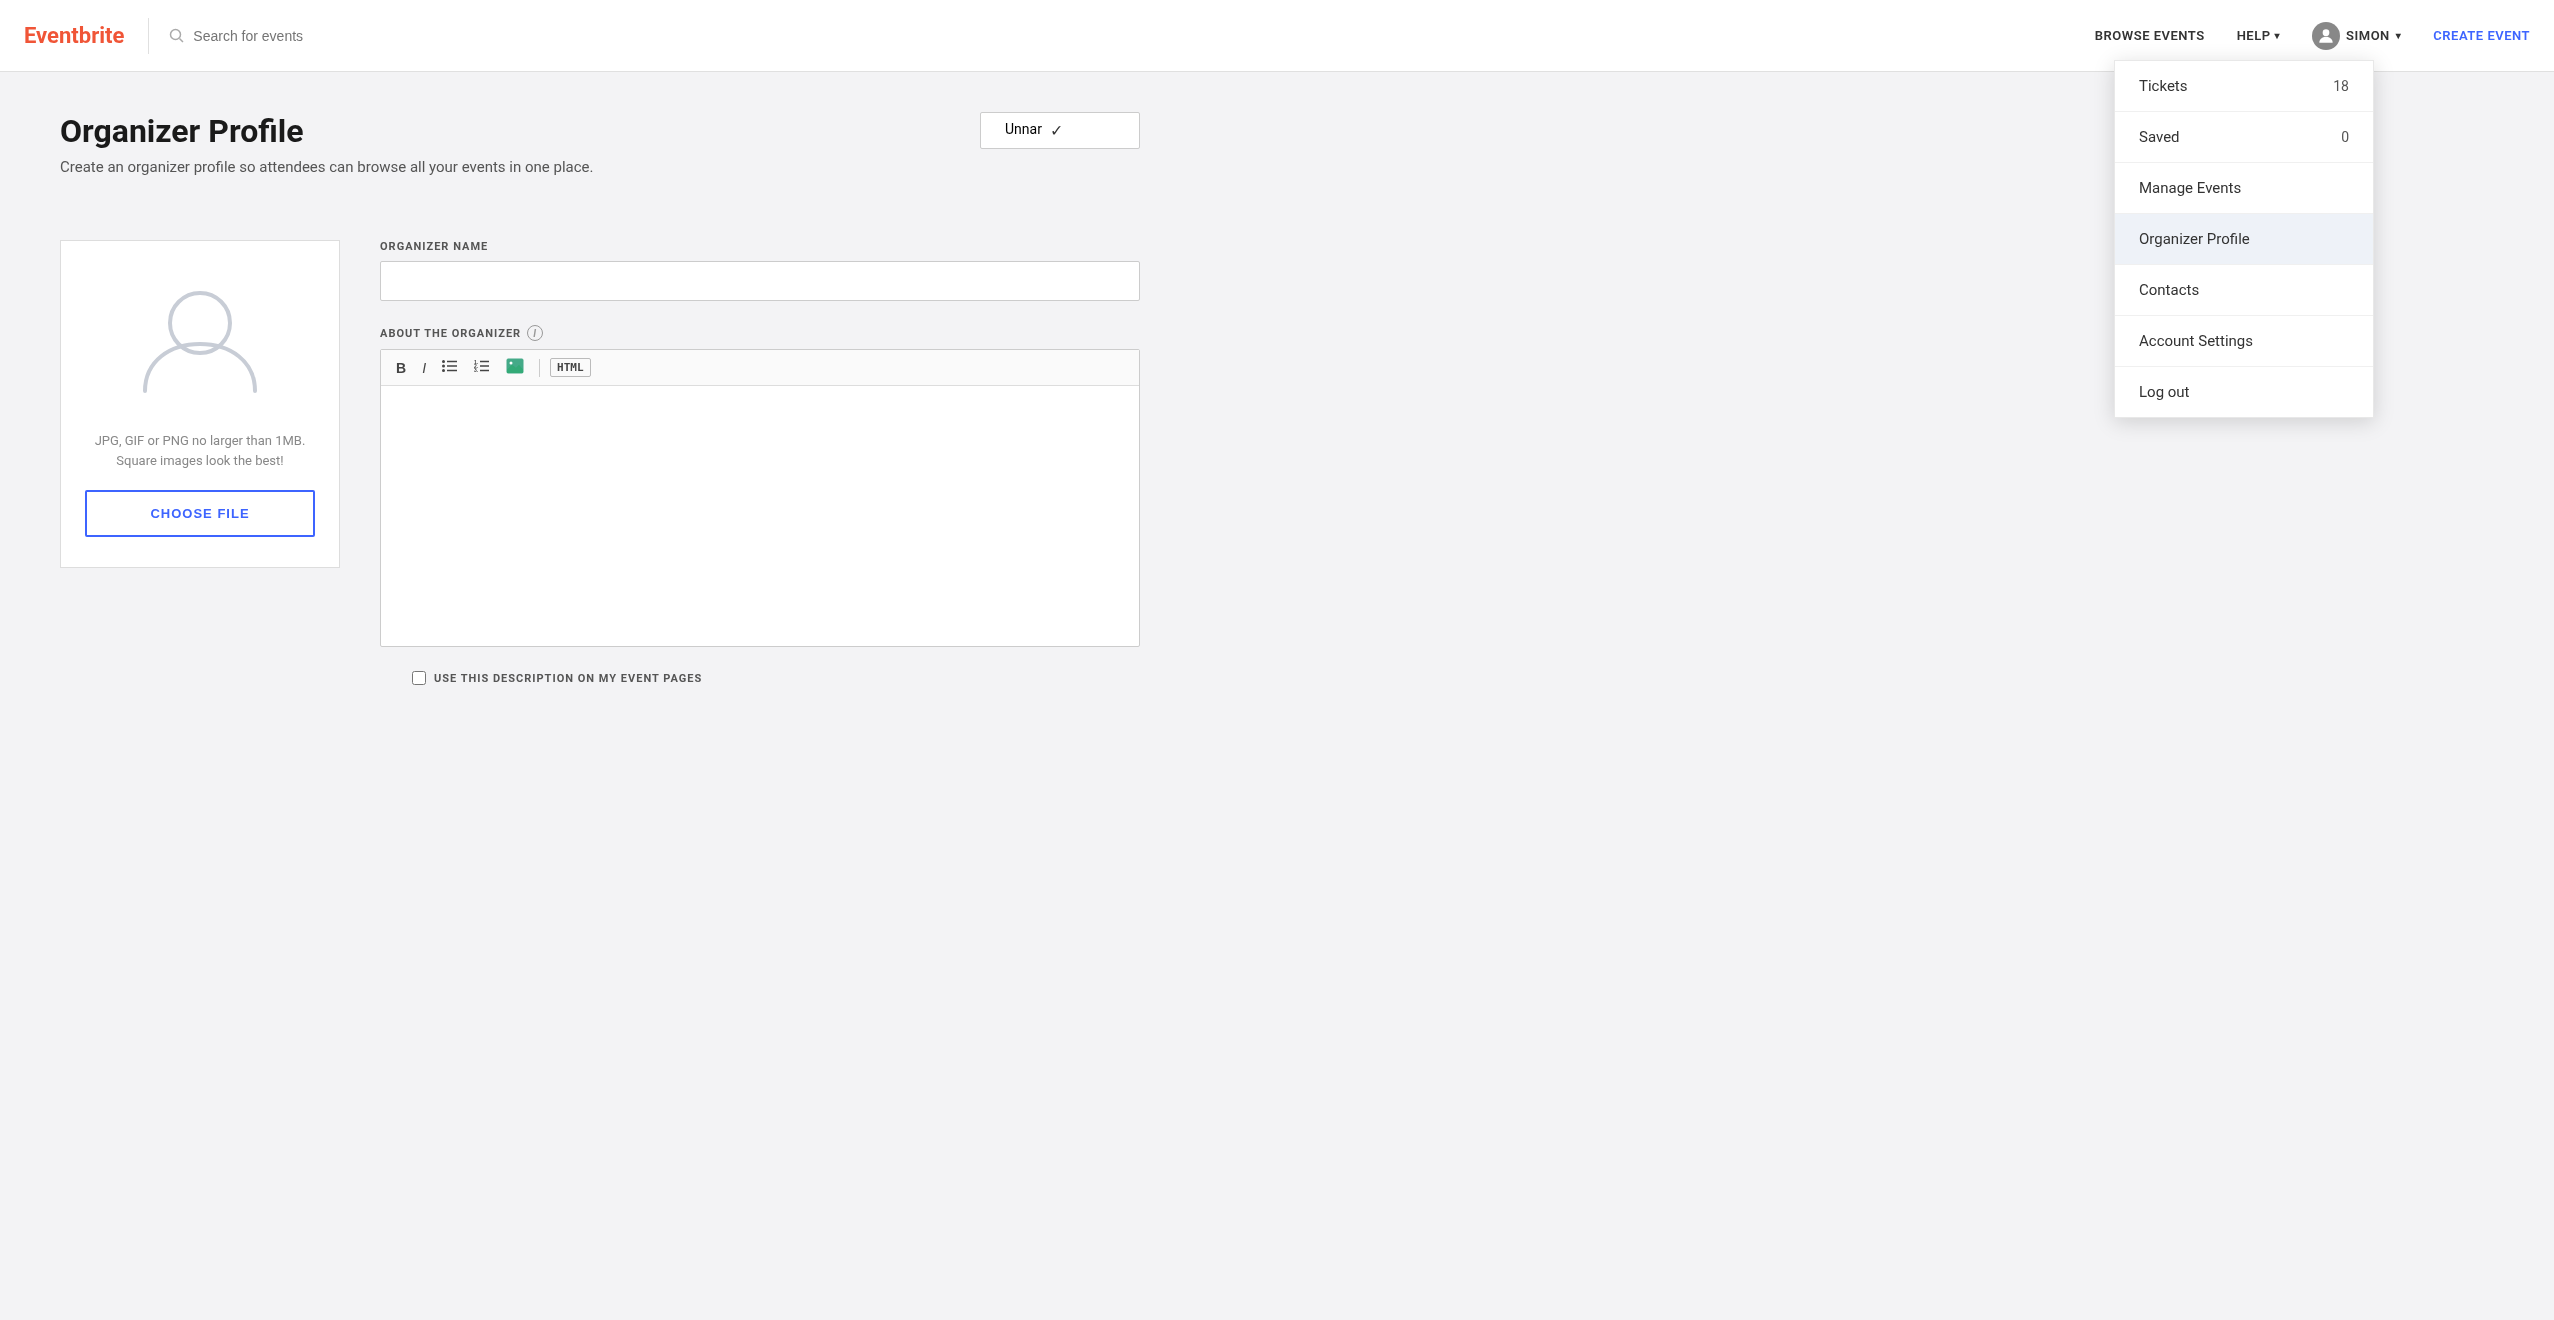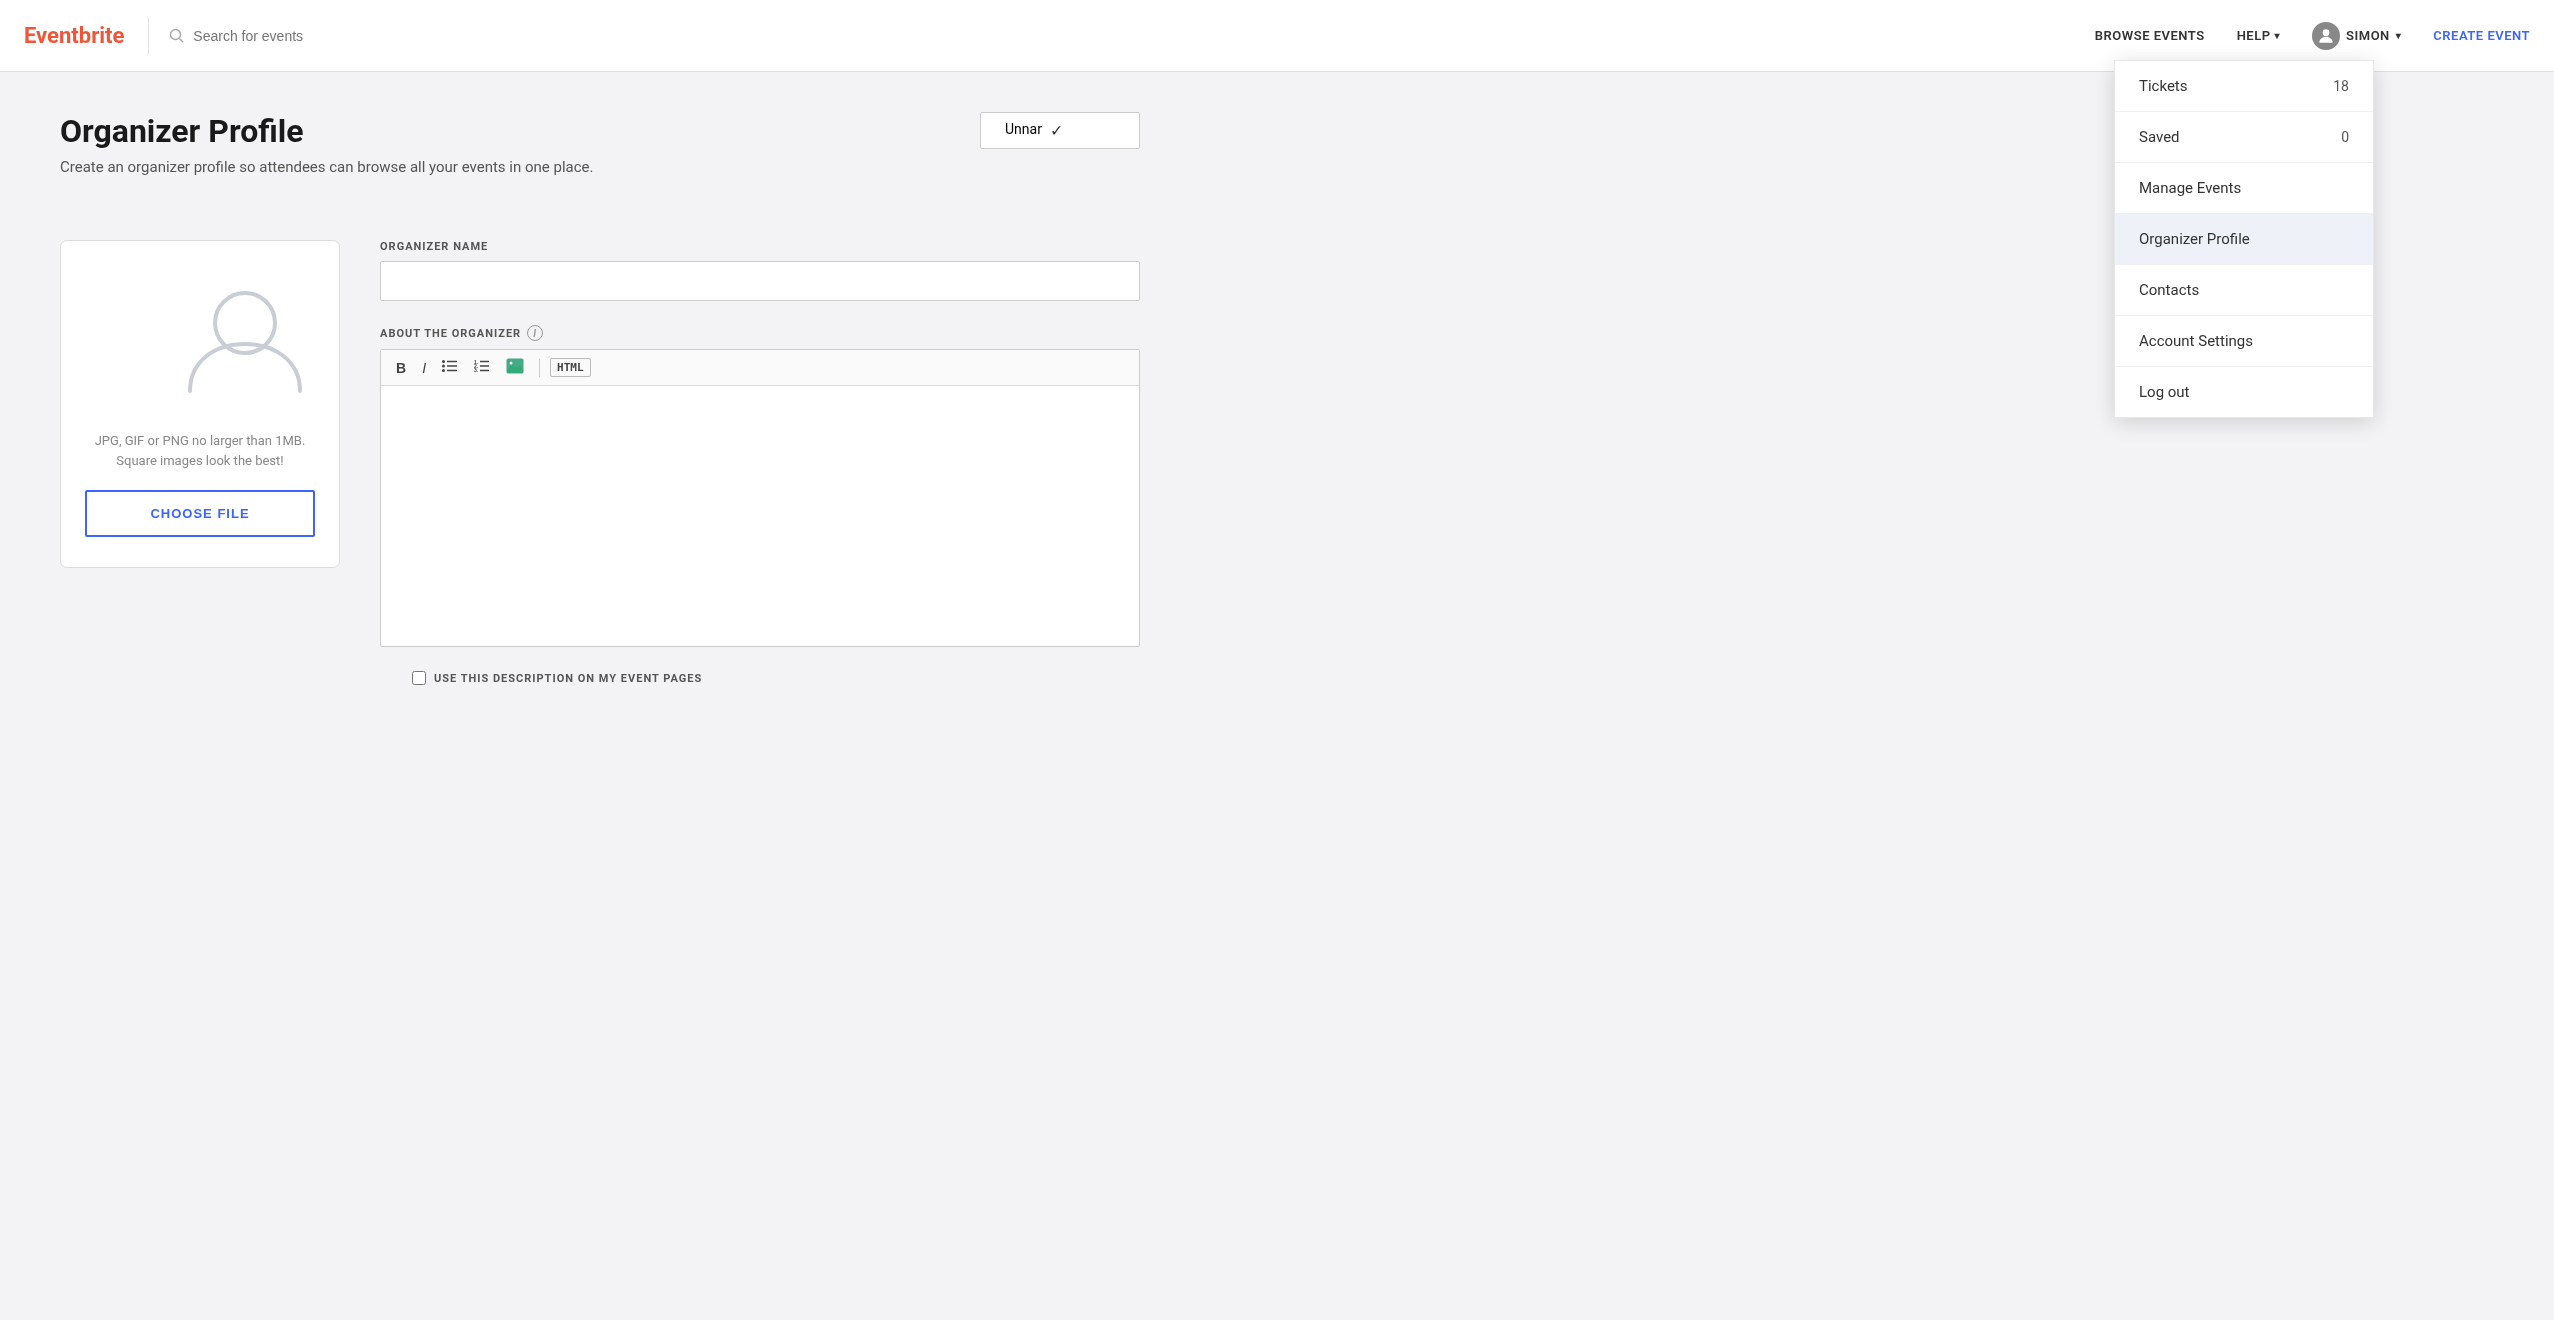--- a/index.html
+++ b/index.html
@@ -140,27 +140,27 @@
     .profile-form {
       display: flex;
       gap: 40px;
       align-items: flex-start;
     }
 
     
     .avatar-upload {
       background: #fff;
       border: 1px solid #ddd;
-      border-radius: 7px;
+      border-radius: 0;
       width: 280px;
       min-width: 280px;
       padding: 30px 24px;
       display: flex;
       flex-direction: column;
-      align-items: flex-end;
+      align-items: center;
       text-align: center;
     }
     .avatar-placeholder {
       width: 140px;
       height: 140px;
       display: flex;
       align-items: center;
       justify-content: center;
       margin-bottom: 20px;
     }

